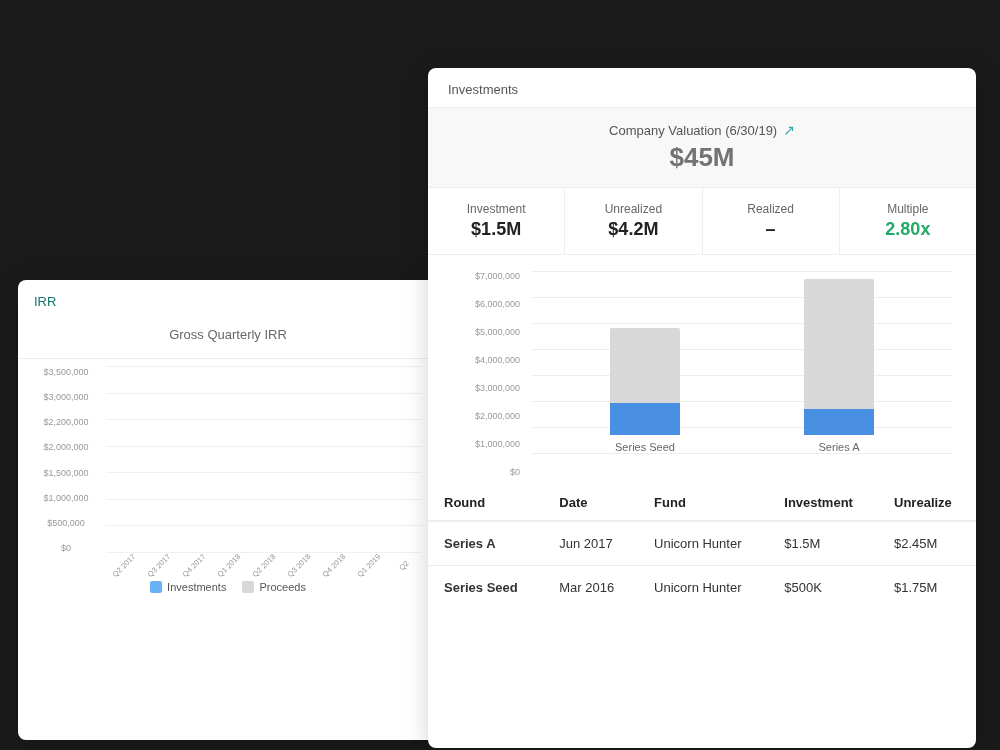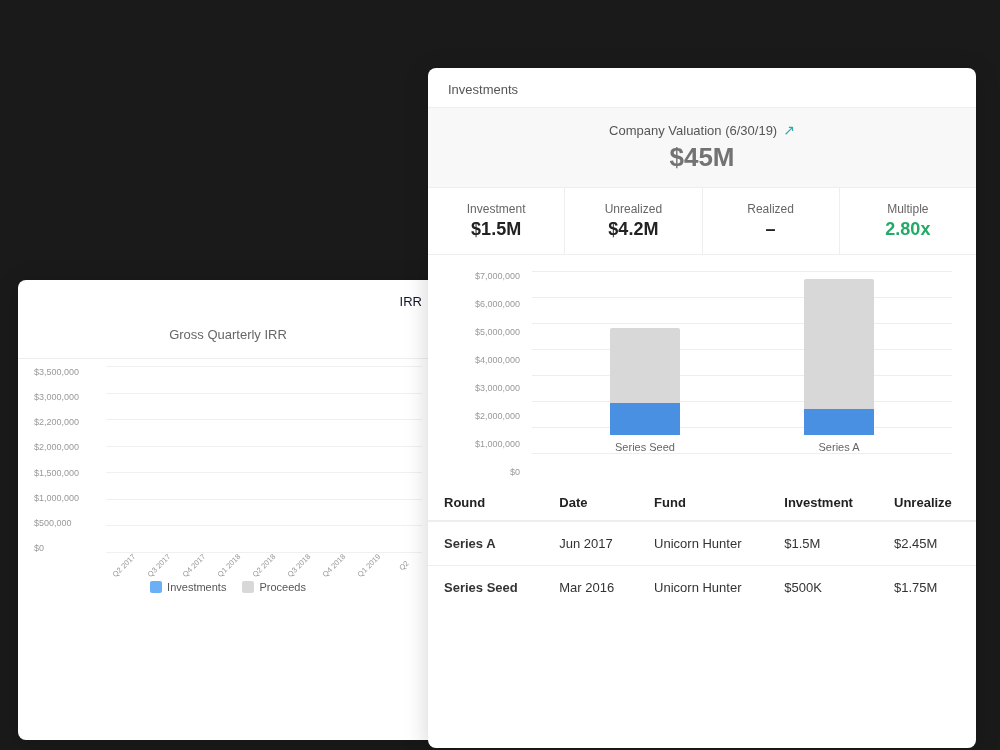--- a/index.html
+++ b/index.html
@@ -23,24 +23,23 @@
     .irr-card {
       left: 18px;
       top: 280px;
       width: 420px;
       height: 460px;
       padding: 0;
     }
 
     .irr-card .card-title {
       font-size: 13px;
-      color: #0f172a;
+      color: #0f766e;
       padding: 14px 16px 8px;
       font-weight: 500;
-      text-align: right;
     }
 
     .irr-main-stat {
       text-align: center;
       padding: 10px 0 16px;
       border-bottom: 1px solid #eee;
     }
     .irr-main-label {
       font-size: 13px;
       color: #666;
@@ -73,21 +72,21 @@
 
     .y-axis {
       position: absolute;
       left: 0;
       top: 0;
       bottom: 24px;
       width: 68px;
       display: flex;
       flex-direction: column;
       justify-content: space-between;
-      align-items: flex-start;
+      align-items: center;
     }
     .y-label {
       font-size: 9px;
       color: #999;
       padding-right: 4px;
     }
 
     .bars-area {
       position: absolute;
       left: 72px;

